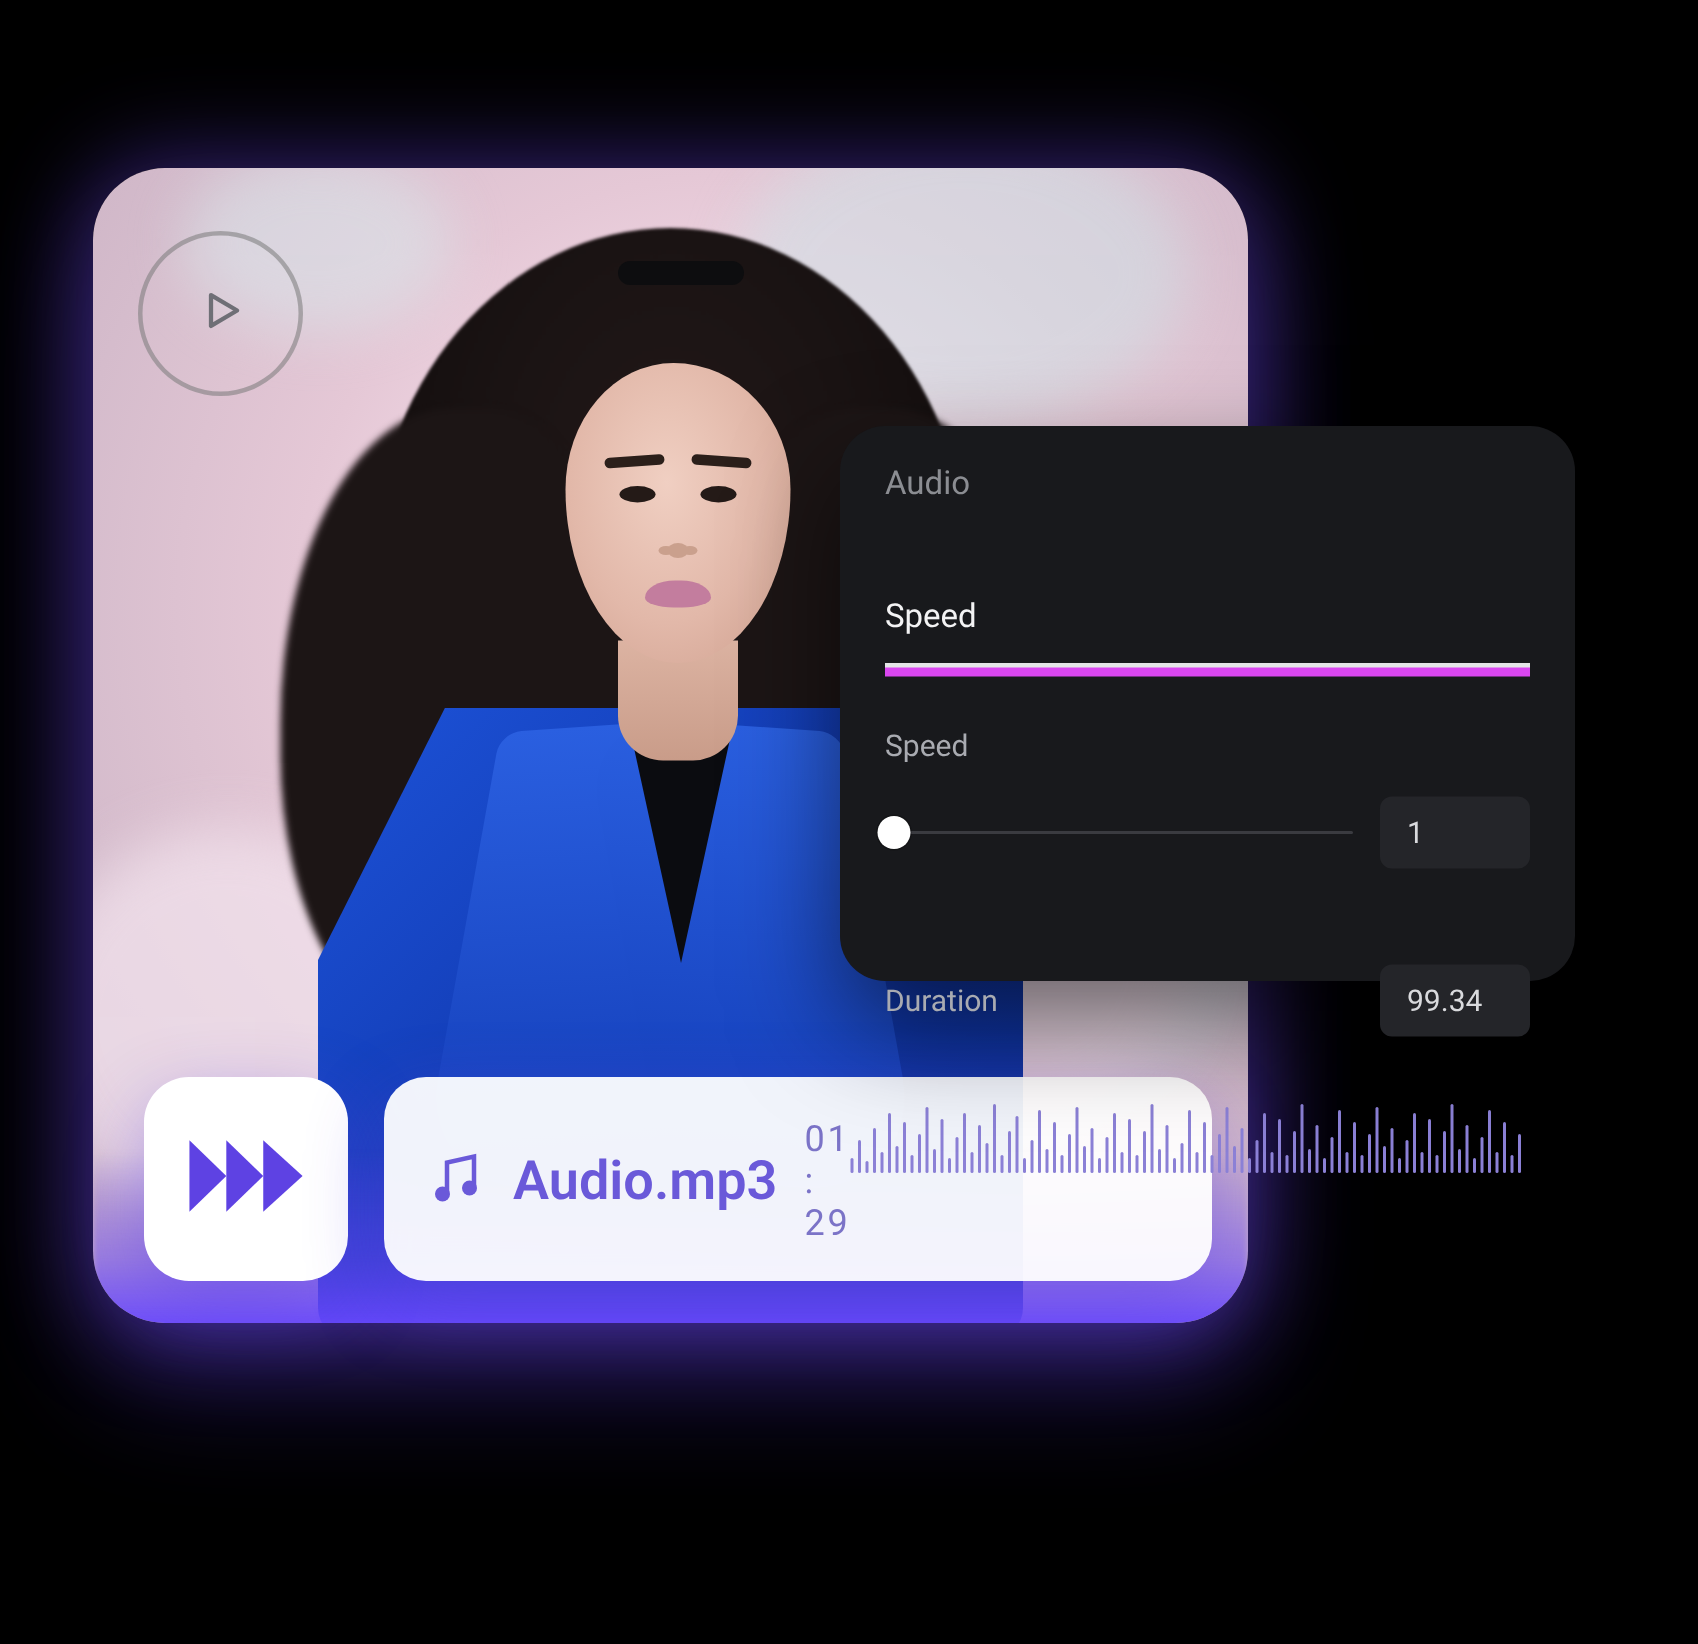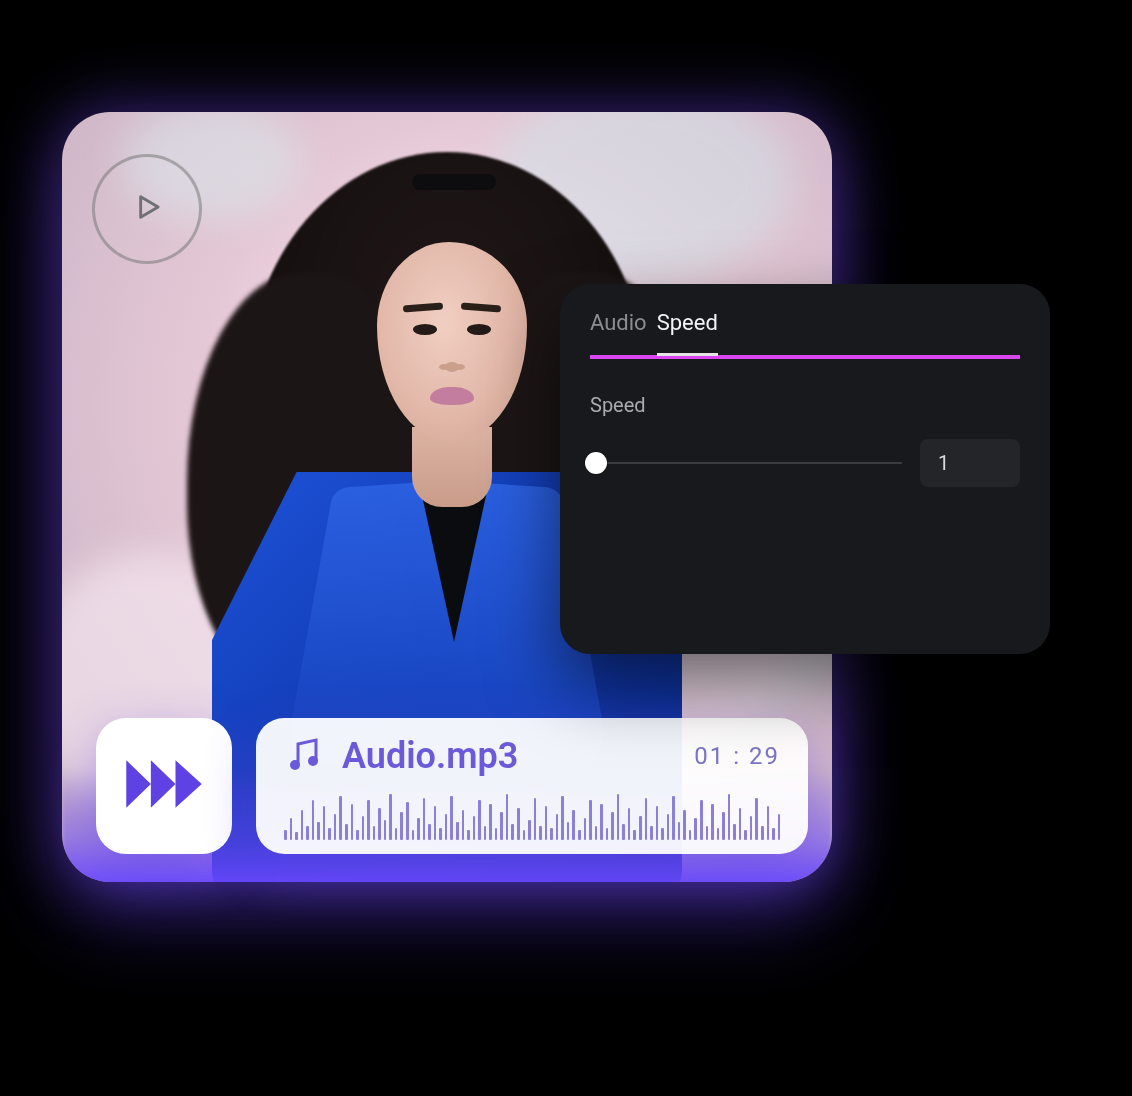--- a/index.html
+++ b/index.html
@@ -159,21 +159,21 @@
   .audio-pill {
     position: absolute;
     left: 256px;
     top: 718px;
     width: 552px;
     height: 136px;
     background: rgba(255,255,255,0.94);
     border-radius: 28px;
     box-shadow: 0 18px 50px rgba(94,66,227,0.45);
     padding: 16px 28px 14px 28px;
-    display:flex; flex-direction:column; justify-content:space-between;
+    display:flex; flex-direction:row; justify-content:space-between;
   }
   .audio-row {
     display:flex; align-items:center; gap:18px;
   }
   .audio-title {
     font-size: 36px;
     font-weight: 600;
     color: #6a59d9;
     flex: 1;
   }
@@ -200,23 +200,24 @@
     width: 490px;
     height: 370px;
     background: #18191c;
     border-radius: 30px;
     color: #cfd0d3;
     padding: 22px 30px 26px 30px;
     box-shadow: 0 30px 70px rgba(0,0,0,0.55);
     display:flex; flex-direction:column;
   }
   .tabs {
-    display:flex; gap:10px;
-    border-bottom: 4px solid #d946ef;
+    display:flex; gap:40px;
+    border-bottom: 7px solid #d946ef;
     padding-bottom: 0;
+    flex-direction: column;
   }
   .tab {
     font-size: 22px;
     padding: 4px 0 18px 0;
     color: #8b8d92;
     cursor: pointer;
     border-bottom: 3px solid transparent;
     margin-bottom: -1px;
   }
   .tab.active {
@@ -426,13 +427,17 @@
 
   <div class="section-label">Speed</div>
   <div class="slider-row">
     <div class="slider">
       <div class="slider-track"></div>
       <div class="slider-thumb"></div>
     </div>
     <div class="value-box">1</div>
   </div>
 
+  <div class="duration-row">
+    <div class="duration-label">Duration</div>
+    <div class="value-box">99.34</div>
+  </div>
 </div>
 
 </body></html>

